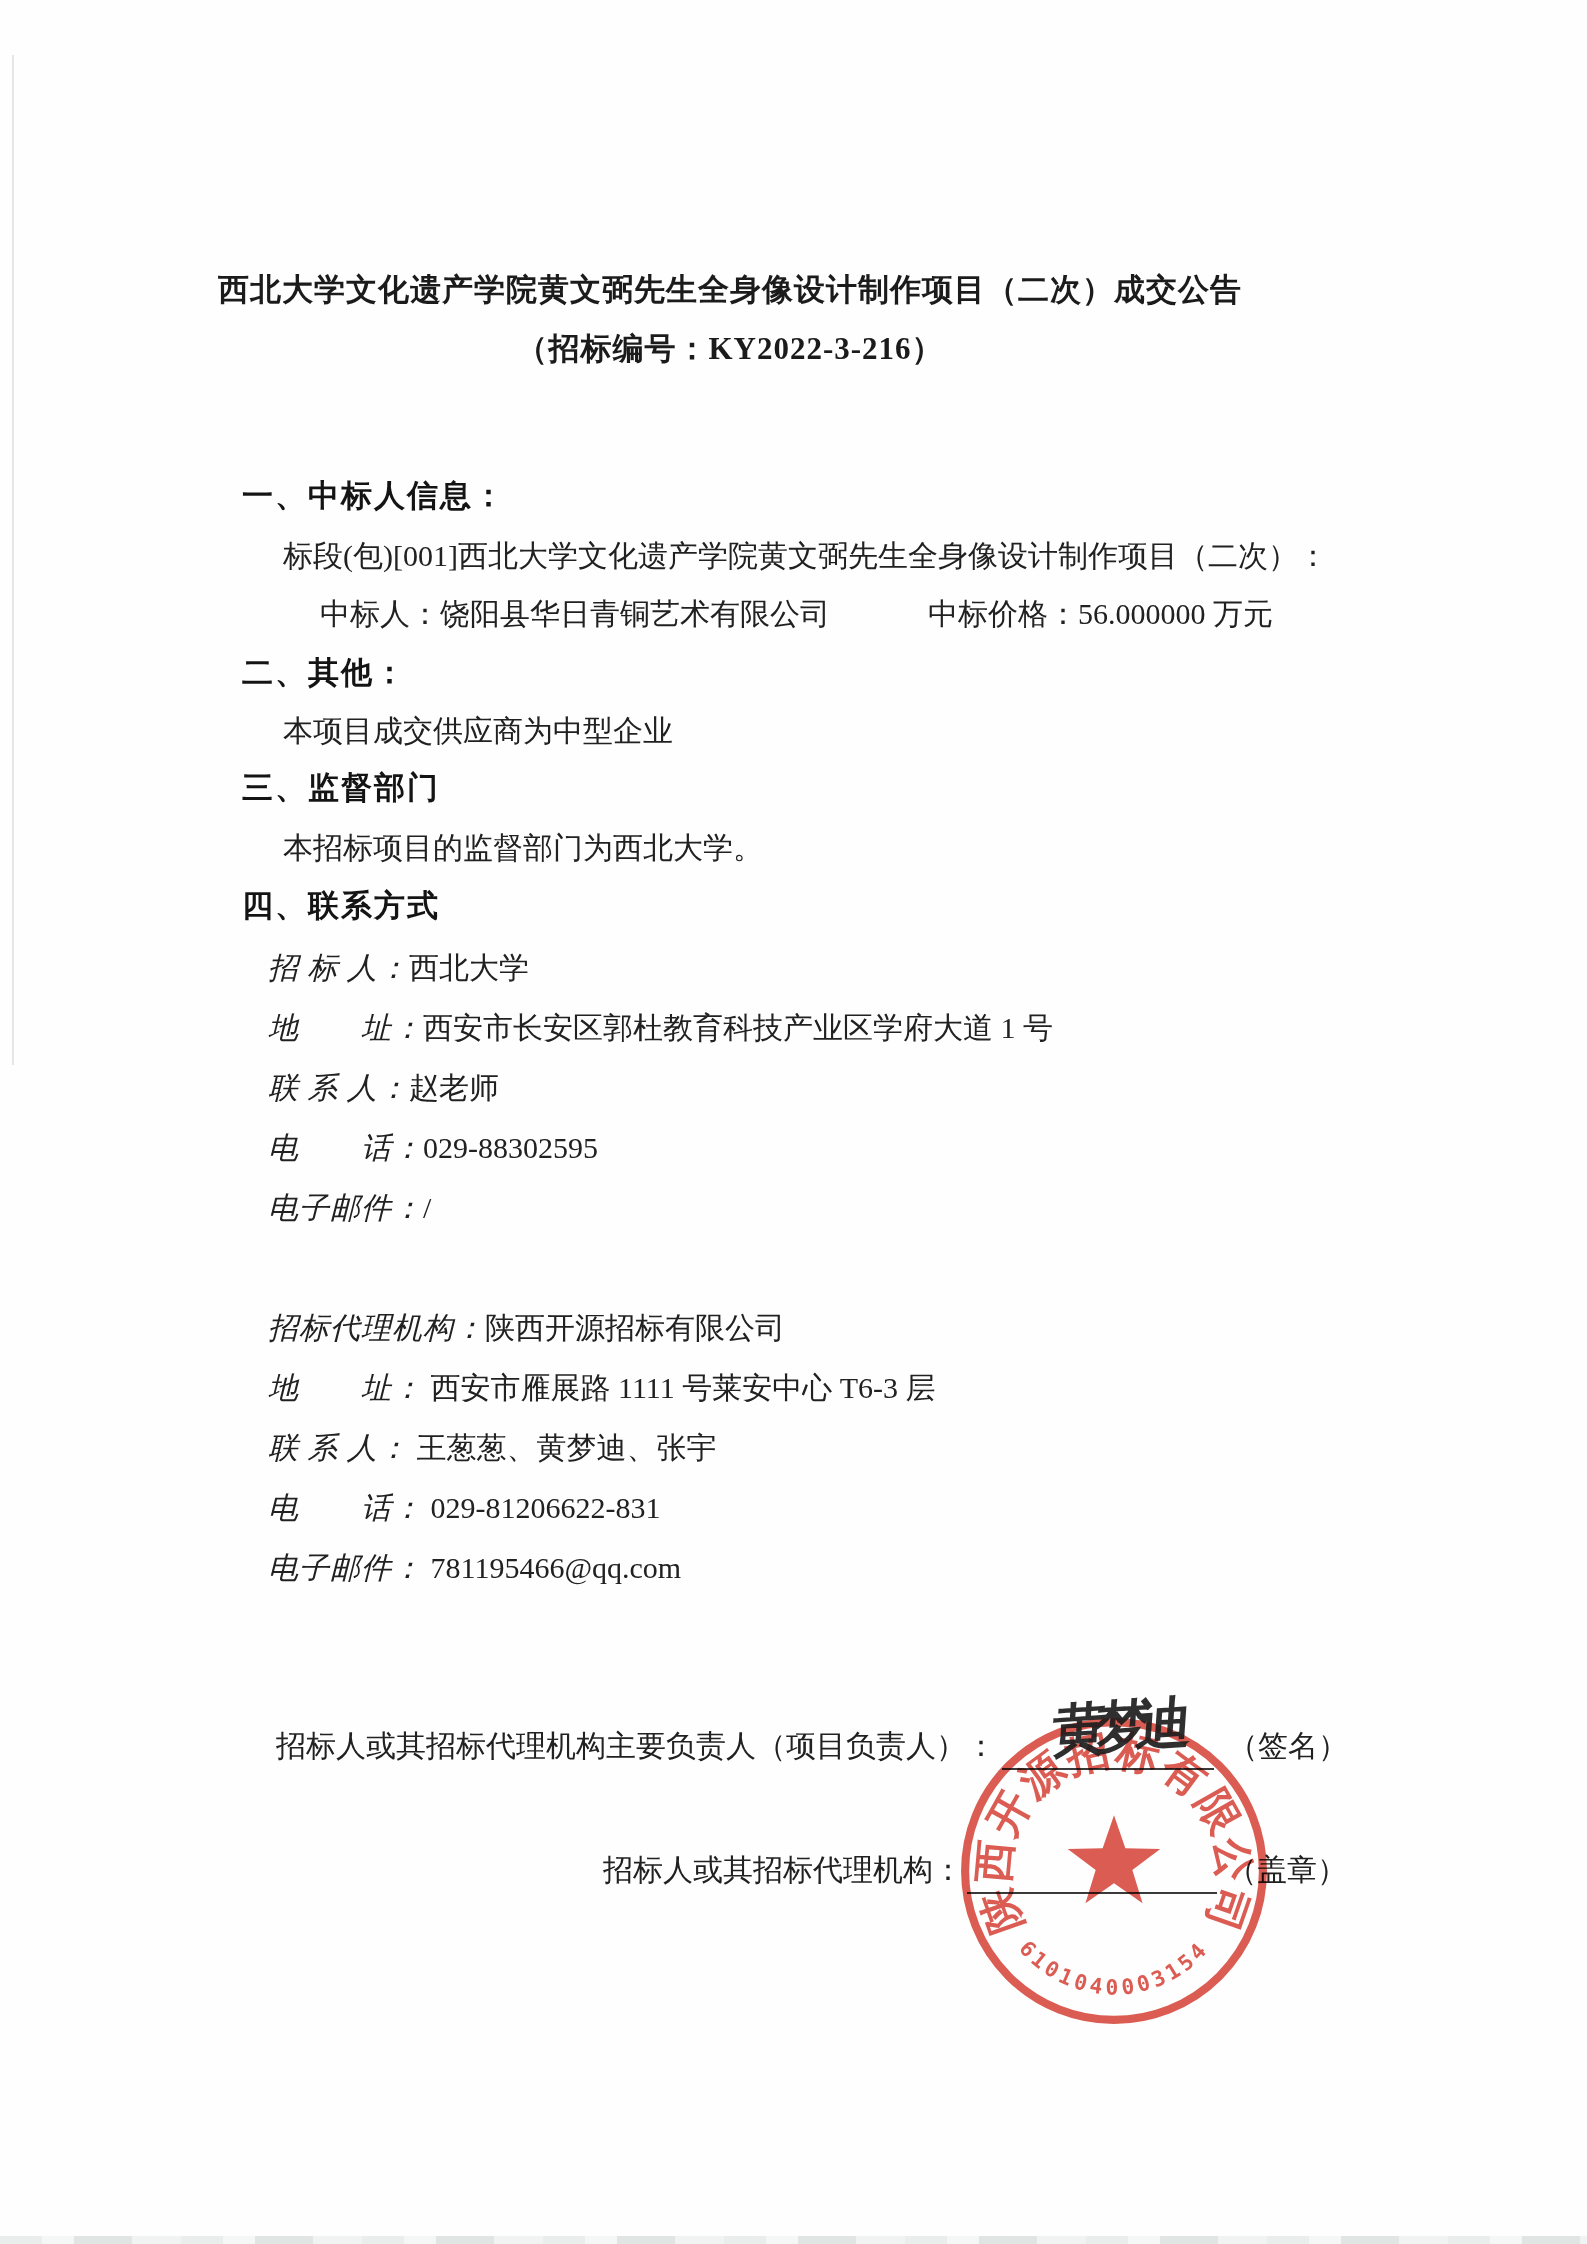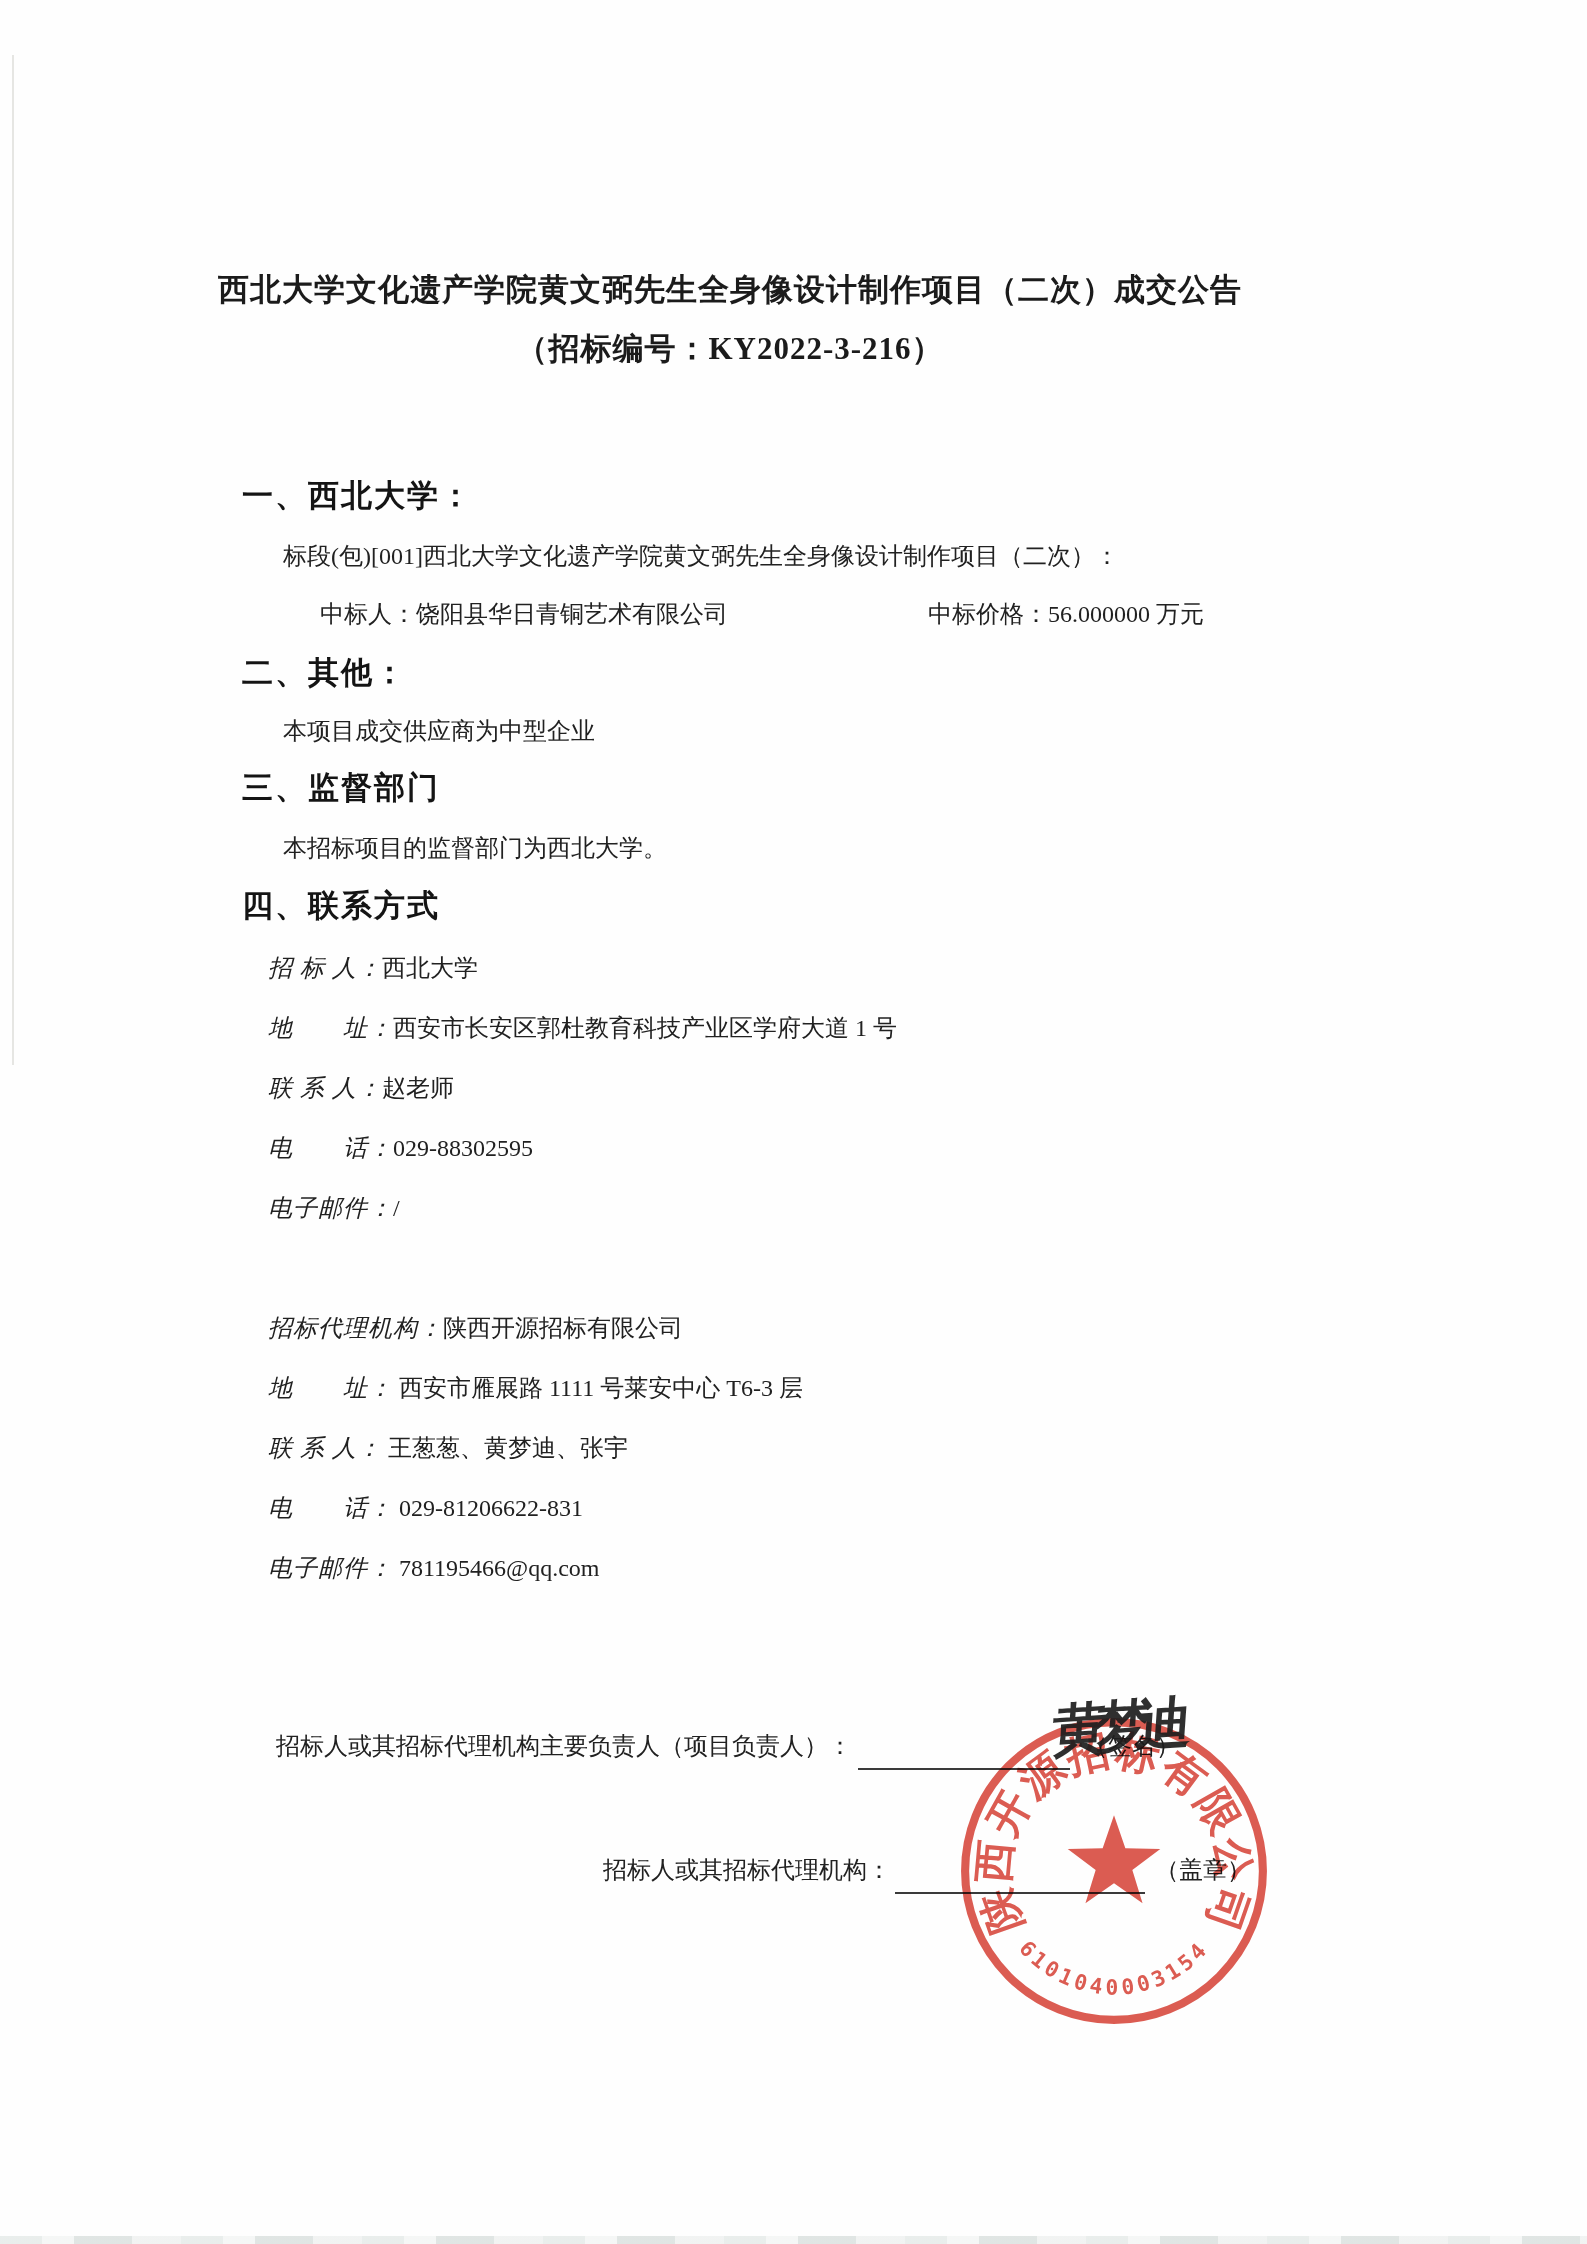--- a/index.html
+++ b/index.html
@@ -2,21 +2,21 @@
 <html><head>
 <meta charset="utf-8">
 <style>
   html,body{margin:0;padding:0;background:#ffffff;}
   .page{
     position:relative;width:1587px;height:2244px;overflow:hidden;
     background:#fefefe;
     font-family:"Liberation Serif","DejaVu Serif",serif;
     color:#212121;
   }
-  .line{position:absolute;white-space:nowrap;font-size:24px;line-height:36px;}
+  .line{position:absolute;white-space:nowrap;font-size:30px;line-height:36px;}
   .ttl{font-weight:bold;font-size:31px;letter-spacing:1px;color:#1b1b1b;}
   .center{left:0;width:1460px;text-align:center;}
   .heading{font-weight:bold;font-size:31px;letter-spacing:2px;color:#141414;
     font-family:"Liberation Sans","DejaVu Sans",sans-serif;}
   .clabel{letter-spacing:1px;font-style:italic;}
   .blank{display:inline-block;border-bottom:2px solid #3a3a3a;height:30px;
     vertical-align:bottom;transform:translateY(6px);}
   .sig-blank{width:212px;margin:0 14px 0 6px;}
   .org-blank{width:250px;margin:0 10px 0 4px;}
   .handwriting{
@@ -42,21 +42,21 @@
 </head>
 <body>
 
 <div class="page">
 
   <div class="edge-line"></div>
 
   <div class="line ttl center" style="top:272px">西北大学文化遗产学院黄文弼先生全身像设计制作项目（二次）成交公告</div>
   <div class="line ttl center" style="top:331px">（招标编号：KY2022-3-216）</div>
 
-  <div class="line heading" style="left:242px;top:478px">一、西北大学：</div>
+  <div class="line heading" style="left:242px;top:478px">一、中标人信息：</div>
   <div class="line" style="left:283px;top:538px">标段(包)[001]西北大学文化遗产学院黄文弼先生全身像设计制作项目（二次）：</div>
   <div class="line" style="left:320px;top:596px">中标人：饶阳县华日青铜艺术有限公司</div>
   <div class="line" style="left:928px;top:596px">中标价格：56.000000 万元</div>
 
   <div class="line heading" style="left:242px;top:655px">二、其他：</div>
   <div class="line" style="left:283px;top:713px">本项目成交供应商为中型企业</div>
 
   <div class="line heading" style="left:242px;top:770px">三、监督部门</div>
   <div class="line" style="left:283px;top:830px">本招标项目的监督部门为西北大学。</div>
 

